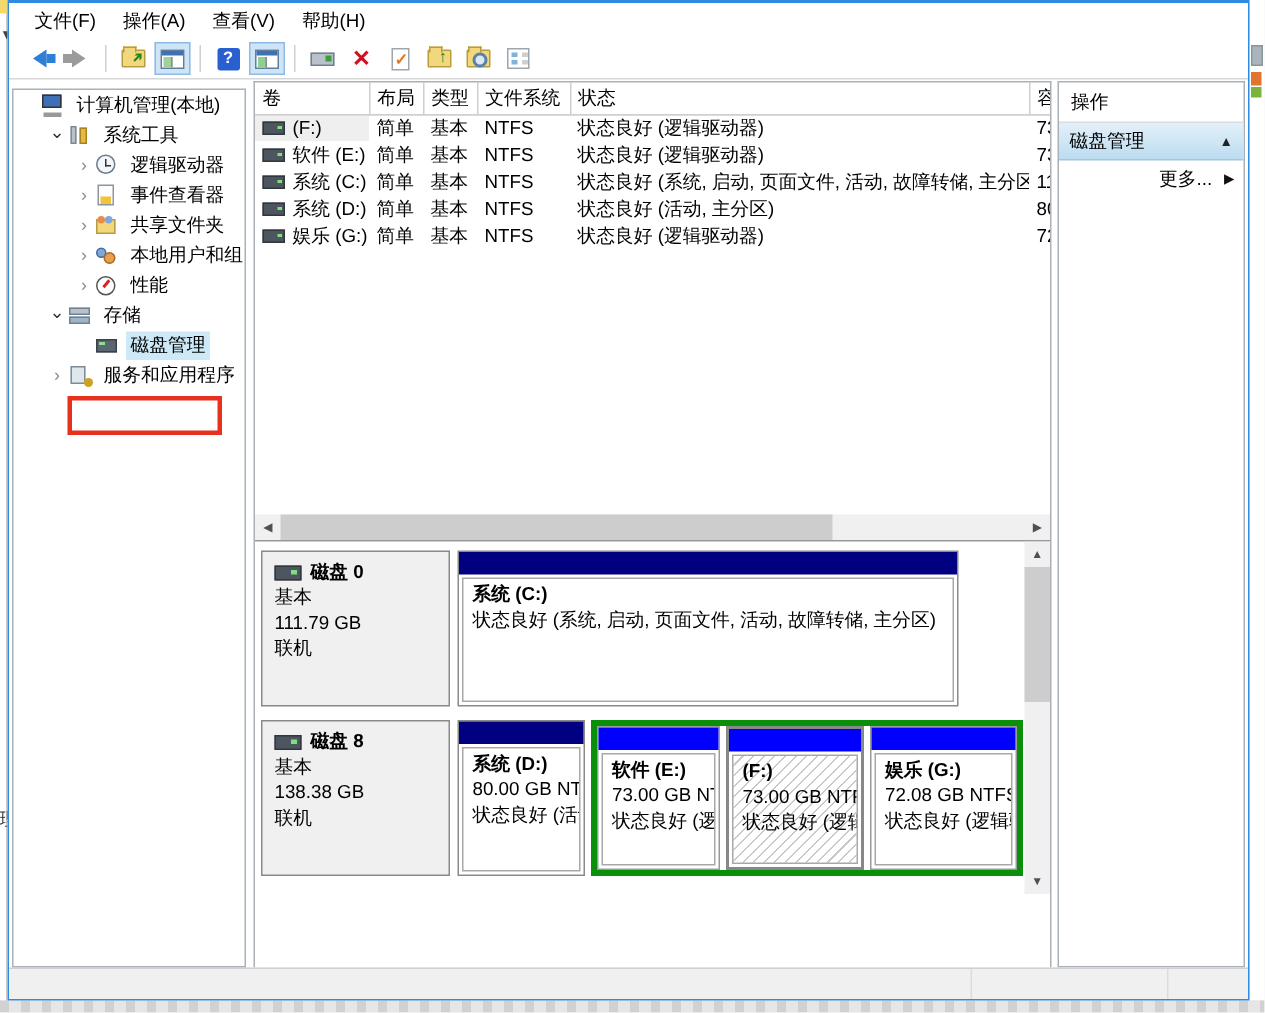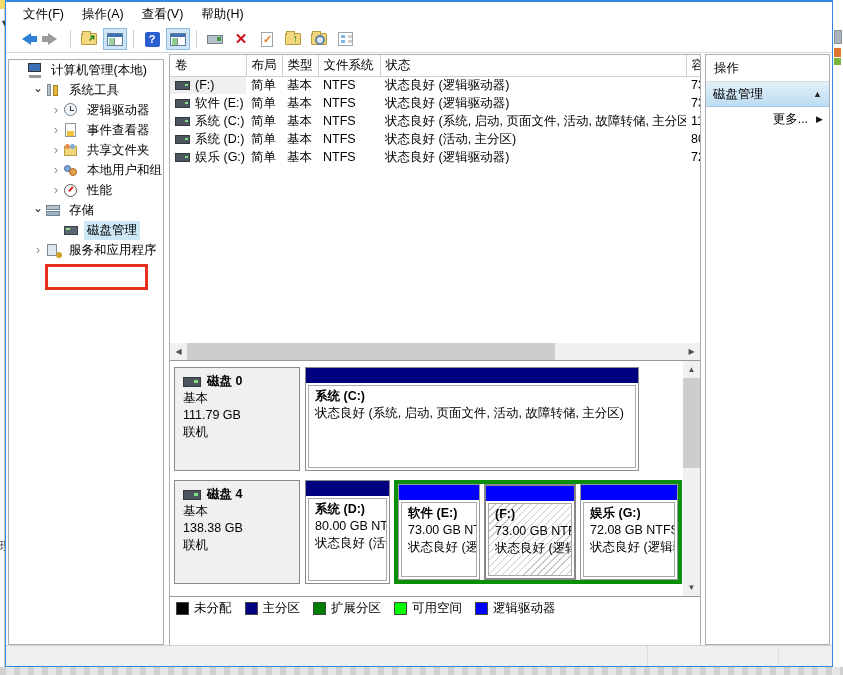--- a/index.html
+++ b/index.html
@@ -431,21 +431,21 @@
                   <div>状态良好 (系统, 启动, 页面文件, 活动, 故障转储, 主分区)</div>
                 </div>
               </div>
             </div>
           </div>
 
           <div class="disk-row">
             <div class="disk-label">
               <div class="head">
                   <span class="drive-ico"></span>
-                  <span>磁盘 4</span>
+                  <span>磁盘 8</span>
                 </div>
               <div>基本</div>
               <div>138.38 GB</div>
               <div>联机</div>
             </div>
             <div class="strip">
               <div class="part" style="width:85px;">
                 <div class="part-head" style="background-color: rgb(0, 0, 128);"></div>
                 <div class="part-body">
                   <div class="nm">系统  (D:)</div>
@@ -482,42 +482,20 @@
             </div>
           </div>
         </div>
         <div class="vscroll">
           <div class="vs-arrow">▲</div>
           <div class="vs-thumb"></div>
           <div class="vs-arrow bot">▼</div>
         </div>
       </div>
 
-      <div class="legend">
-        <span class="leg-item">
-            <span class="leg-sw" style="background-color: rgb(0, 0, 0);"></span>
-            <span>未分配</span>
-          </span>
-        <span class="leg-item">
-            <span class="leg-sw" style="background-color: rgb(0, 0, 128);"></span>
-            <span>主分区</span>
-          </span>
-        <span class="leg-item">
-            <span class="leg-sw" style="background-color: rgb(0, 128, 0);"></span>
-            <span>扩展分区</span>
-          </span>
-        <span class="leg-item">
-            <span class="leg-sw" style="background-color: rgb(0, 255, 0);"></span>
-            <span>可用空间</span>
-          </span>
-        <span class="leg-item">
-            <span class="leg-sw" style="background-color: rgb(0, 0, 255);"></span>
-            <span>逻辑驱动器</span>
-          </span>
-      </div>
     </div>
 
     <div class="act-pane">
       <div class="act-title">操作</div>
       <div class="act-sec">
         <span class="lbl">磁盘管理</span>
         <span class="up">▲</span>
       </div>
       <div class="act-more">
         <span>更多...</span>

